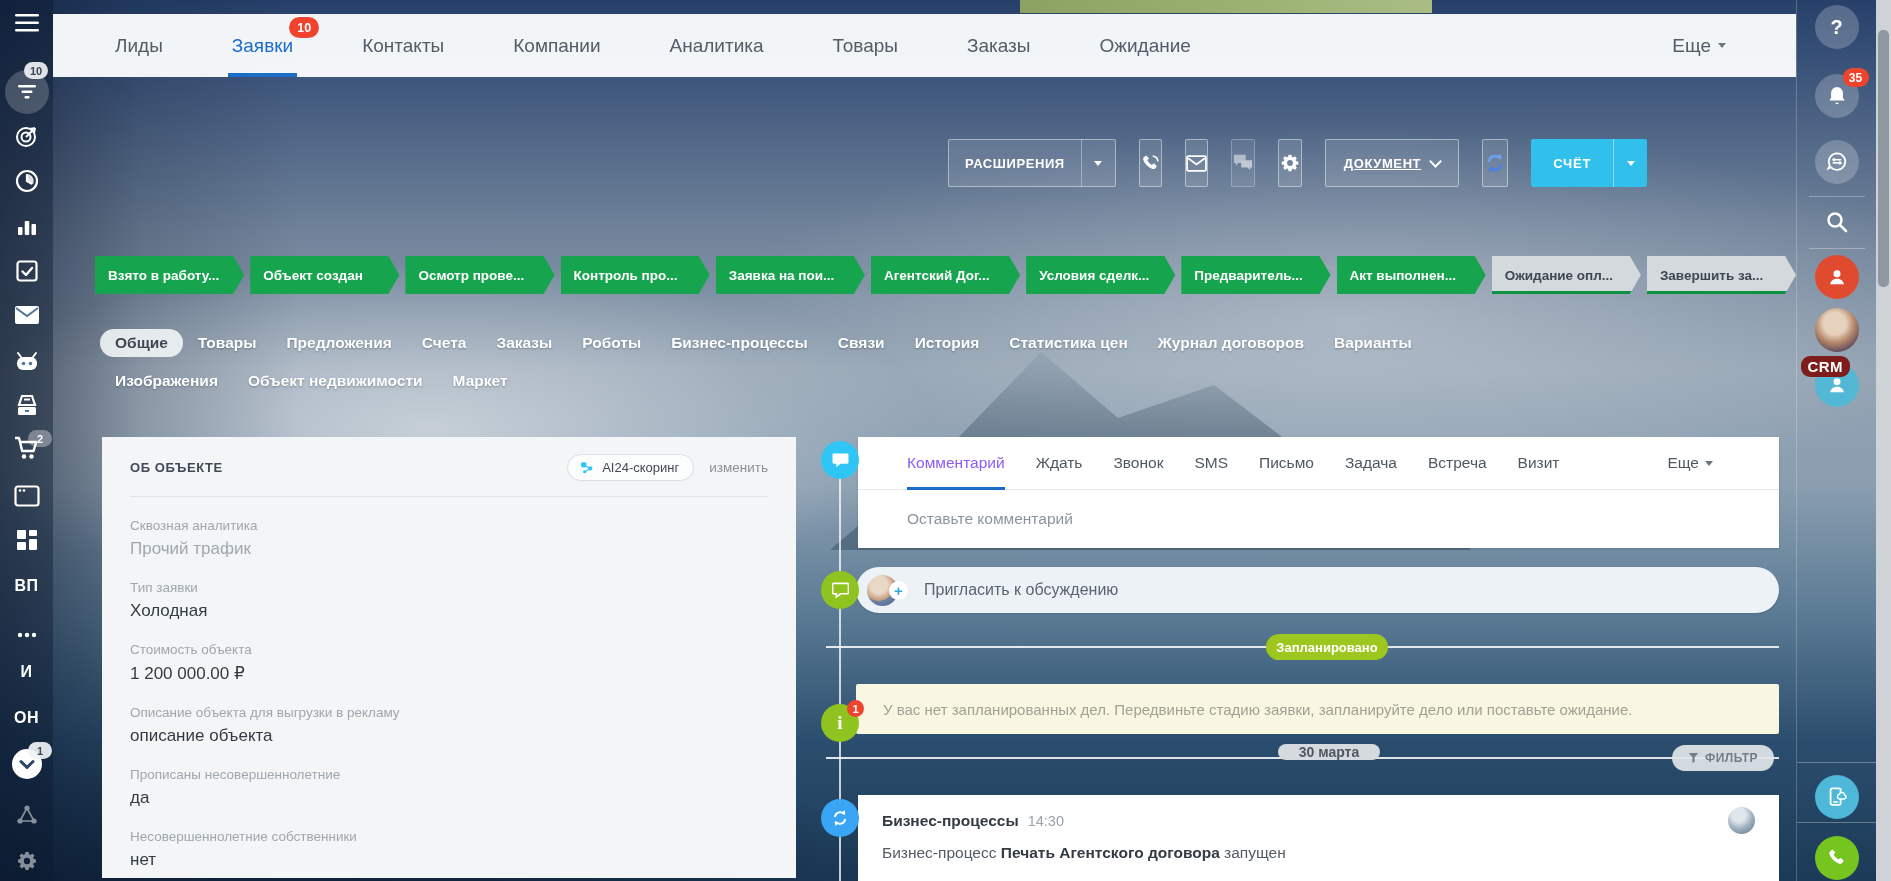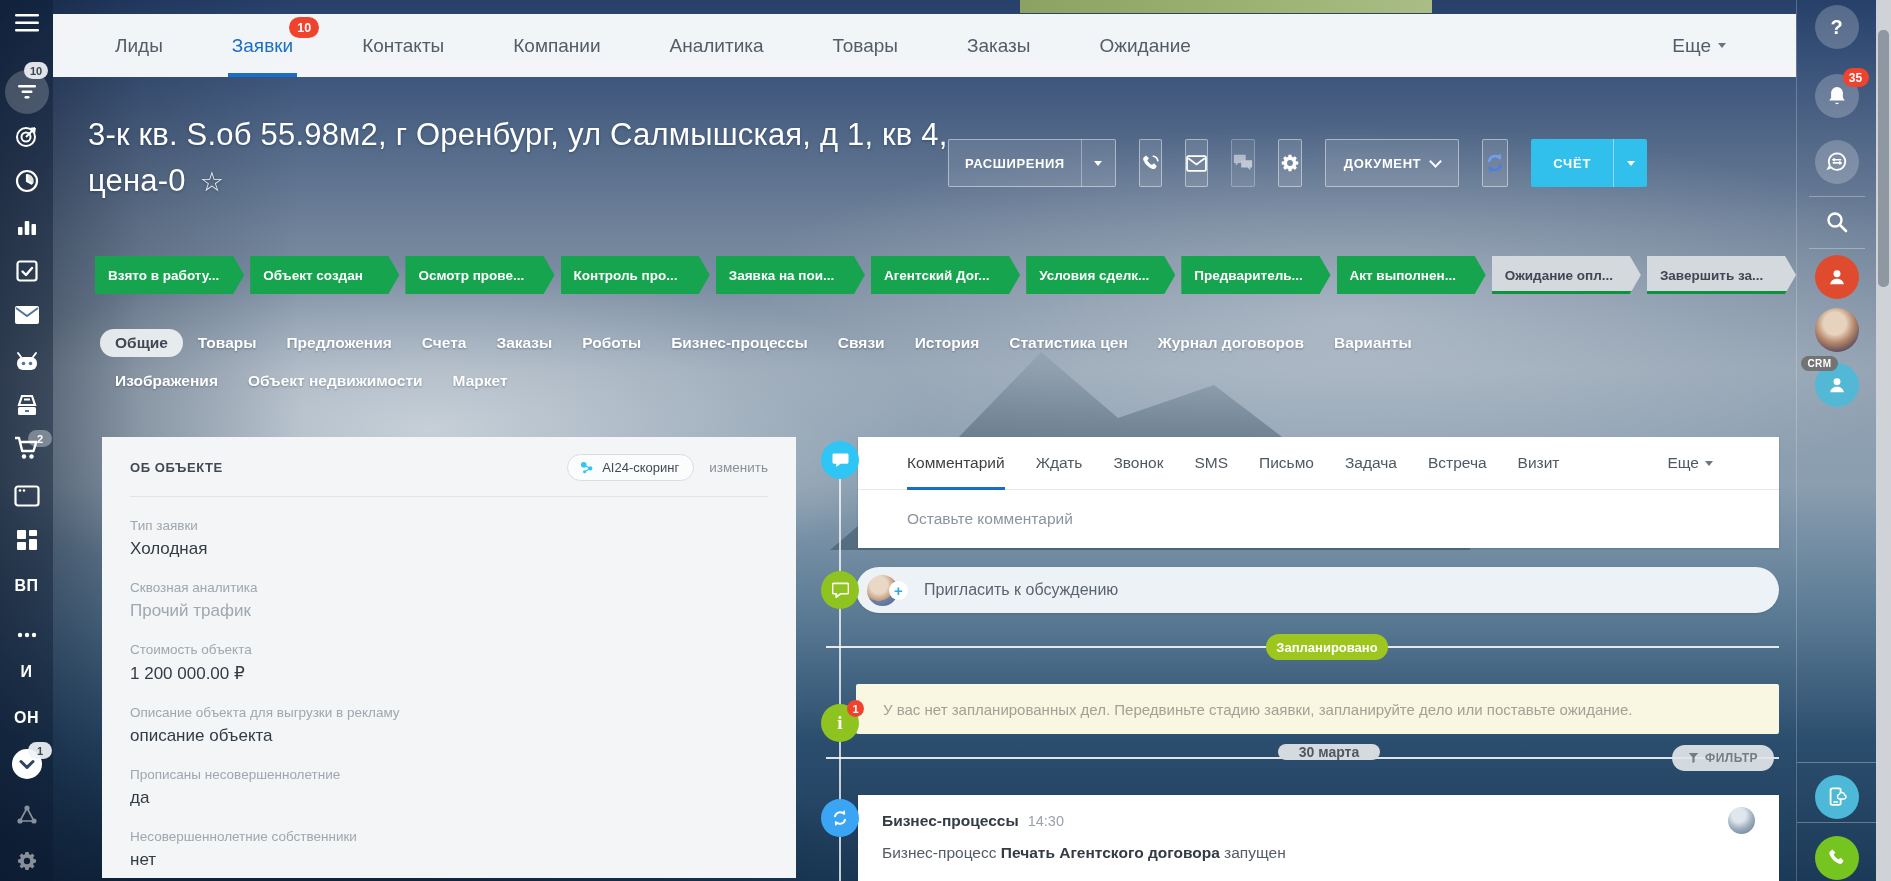--- a/index.html
+++ b/index.html
@@ -55,21 +55,21 @@
 
   .actions { position:absolute; left:948px; top:139px; width:692px; height:48px; display:flex; gap:23px; z-index:6; }
   .abtn { height:48px; border:1px solid rgba(255,255,255,.45); border-radius:2px;
     background:rgba(255,255,255,.10); color:#fff; display:flex; align-items:center; justify-content:center;
     font-size:13px; font-weight:bold; letter-spacing:.6px; cursor:pointer; }
   .abtn.icon { width:46px; }
   .abtn .split-txt { padding:0 16px; }
   .abtn .split-caret { width:34px; height:48px; display:flex; align-items:center; justify-content:center;
     border-left:1px solid rgba(255,255,255,.35); }
   .abtn .split-caret .caret-dn { border-top-color:#fff; }
-  .abtn.doc { padding:0 18px; gap:10px; }
+  .abtn.doc { padding:0 18px; gap:10px;text-decoration:underline; }
   .chev-dn { width:9px; height:9px; border-right:2px solid #fff; border-bottom:2px solid #fff;
     transform:rotate(45deg); margin-top:-4px; }
   .abtn.invoice { margin-left:auto; background:#31bfec; border:none; padding:0; }
   .abtn.invoice .split-txt { padding:0 22px; letter-spacing:.8px; }
   .abtn.invoice .split-caret { border-left:1px solid rgba(255,255,255,.45); }
 
   
   .pipeline { position:absolute; left:95px; top:256px; width:1701px; height:38px; display:flex; gap:6px; z-index:5; }
   .stage-chip { flex:1 1 0; position:relative; display:flex; align-items:center; padding:0 14px 0 13px;
     font-size:13.5px; font-weight:bold; color:#fff; white-space:nowrap; overflow:hidden; cursor:pointer;
@@ -106,21 +106,21 @@
   .tl-node { position:absolute; left:821px; width:38px; height:38px; border-radius:50%; z-index:6;
     display:flex; align-items:center; justify-content:center; }
   .tl-node .nbadge { position:absolute; top:-4px; right:-5px; width:17px; height:17px; border-radius:50%;
     background:#f0432e; color:#fff; font-size:11px; font-weight:bold; display:flex; align-items:center; justify-content:center; }
   .tl-card { position:absolute; left:858px; width:921px; background:#fff; z-index:5;
     box-shadow:0 1px 2px rgba(20,35,55,.2); }
   .comment-card { top:437px; height:111px; }
   .tl-tabs { display:flex; align-items:center; height:53px; padding:0 66px 0 49px; border-bottom:1px solid #e4e8eb; }
   .tl-tab { margin-right:31px; position:relative; height:53px; display:flex; align-items:center;
     font-size:15.5px; color:#4f5862; cursor:pointer; white-space:nowrap; }
-  .tl-tab.active { color:#404040; }
+  .tl-tab.active { color:#8b5cf6; }
   .tl-tab.active::after { content:""; position:absolute; left:0; right:0; bottom:0; height:3px; background:#1a6ec8; }
   .tl-more { margin-left:auto; margin-right:0; display:flex; gap:6px; align-items:center;
     font-size:15.5px; color:#4f5862; cursor:pointer; }
   .comment-input { height:57px; display:flex; align-items:center; padding:0 49px; font-size:15.5px; color:#8b949e; cursor:text; }
 
   .invite-bar { position:absolute; left:856px; top:567px; width:923px; height:46px; border-radius:23px;
     background:#edf2f7; z-index:5; display:flex; align-items:center; padding:0 8px; cursor:pointer;
     box-shadow:0 1px 2px rgba(20,35,55,.15); }
   .invite-ava { position:relative; width:31px; height:31px; border-radius:50%; margin-left:3px;
     background:radial-gradient(circle at 38% 32%, #ead8c6 0 30%, #c09878 55%, #6f83a8 56%, #49608a); }
@@ -155,21 +155,21 @@
     border-left:1px solid rgba(255,255,255,.22); }
   .rr-item { position:absolute; left:50%; transform:translateX(-50%); display:flex; align-items:center; justify-content:center; }
   .rr-circle { width:44px; height:44px; border-radius:50%; background:rgba(255,255,255,.22);
     display:flex; align-items:center; justify-content:center; color:#fff; cursor:pointer; }
   .rr-divider { position:absolute; left:12px; width:56px; height:1px; background:rgba(255,255,255,.30); }
   .rr-divider.full { left:0; width:80px; }
   .rr-badge { position:absolute; top:-6px; right:-10px; min-width:26px; height:19px; padding:0 6px;
     border-radius:10px; background:#f0432e; color:#fff; font-size:12px; font-weight:bold;
     display:flex; align-items:center; justify-content:center; }
   .crm-tag { position:absolute; top:-7px; left:-14px; padding:2px 7px; border-radius:9px;
-    background:#737373; color:#fff; font-size:10px; font-weight:bold; letter-spacing:.4px; }
+    background:#7f1d1d; color:#fff; font-size:15px; font-weight:bold; letter-spacing:.4px; }
   .rr-photo { width:44px; height:44px; border-radius:50%; cursor:pointer;
     background:radial-gradient(circle at 45% 35%, #e6d2bd 0 30%, #b5876a 52%, #54455c 80%, #3a3348); }
   .help-glyph { font-size:20px; font-weight:bold; color:#fff; }
 
   
   .scrollbar { position:absolute; right:0; top:0; width:15px; height:881px; background:#cfd3d8; z-index:40; }
   .scroll-thumb { position:absolute; left:2px; top:30px; width:11px; height:257px; border-radius:5px; background:#8f97a0; }
 
   svg { flex:none; }
 </style>
@@ -356,21 +356,20 @@
           <span>Ожидание</span>
 
         </div>
       </div>
     <div class="nav-more">
       <span>Еще</span>
       <span class="caret-dn"></span>
     </div>
   </nav>
 
-  <h1 class="deal-title"><span>3-к кв. S.об 55.98м2, г Оренбург, ул Салмышская, д 1, кв 4, цена-0</span><span class="star">☆</span></h1>
 
   <div class="actions">
     <div class="abtn">
       <span class="split-txt">РАСШИРЕНИЯ</span>
       <span class="split-caret">
           <span class="caret-dn"></span>
         </span>
     </div>
     <div class="abtn icon">
       <svg width="21" height="21" viewBox="0 0 24 24">
@@ -521,26 +520,26 @@
             </svg>
           <span>AI24-скоринг</span>
         </span>
         <span class="edit-link">изменить</span>
       </span>
     </div>
     <div class="obj-divider"></div>
     <div>
 
     <div class="field-row">
+          <div class="field-label">Сквозная аналитика</div>
+          <div class="field-value muted">Прочий трафик</div>
+        </div>
+        <div class="field-row">
           <div class="field-label">Тип заявки</div>
           <div class="field-value">Холодная</div>
-        </div>
-        <div class="field-row">
-          <div class="field-label">Сквозная аналитика</div>
-          <div class="field-value muted">Прочий трафик</div>
         </div>
         <div class="field-row">
           <div class="field-label">Стоимость объекта</div>
           <div class="field-value">1 200 000.00 ₽</div>
         </div>
         <div class="field-row">
           <div class="field-label">Описание объекта для выгрузки в рекламу</div>
           <div class="field-value">описание объекта</div>
         </div>
         <div class="field-row">

